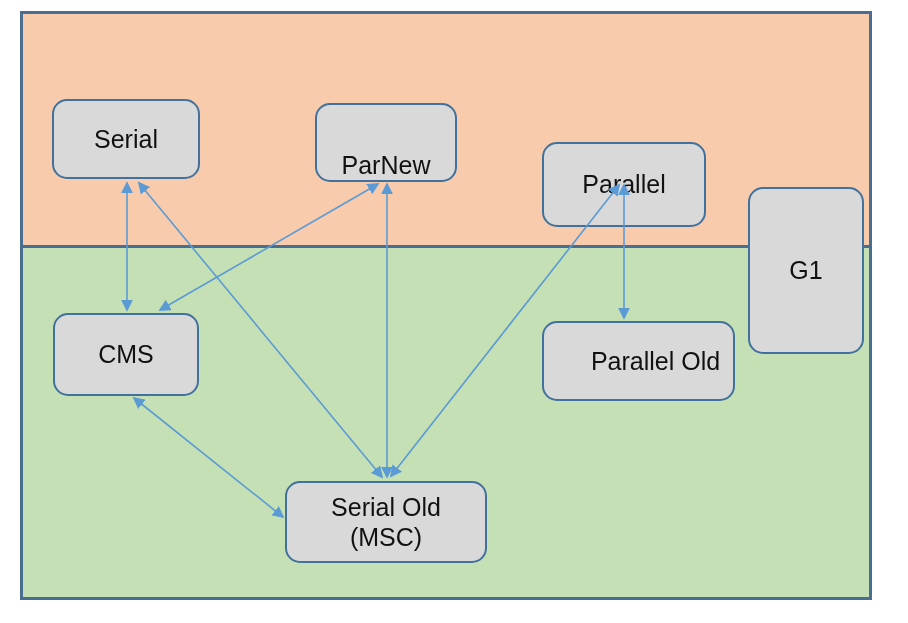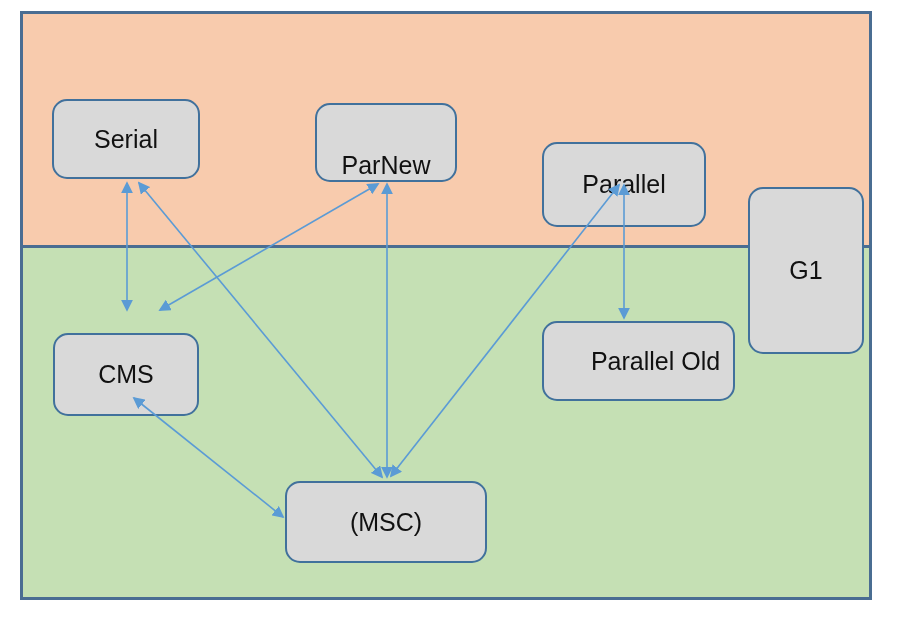--- a/index.html
+++ b/index.html
@@ -92,27 +92,28 @@
       </div>
       <div class="node" style="left: 315px; top: 103px; width: 142px; height: 79px; justify-content: flex-end;">
         <div>ParNew</div>
       </div>
       <div class="node" style="left: 542px; top: 98px; width: 164px; height: 85px; margin-top: 44px;">
         <div>Parallel</div>
       </div>
       <div class="node" style="left: 748px; top: 163px; width: 116px; height: 167px; margin-top: 24px;">
         <div>G1</div>
       </div>
-      <div class="node" style="left: 53px; top: 313px; width: 146px; height: 83px; margin-top: 20px;">
+      <div class="node" style="left: 53px; top: 313px; width: 146px; height: 83px;">
         <div>CMS</div>
       </div>
       <div class="node" style="left: 542px; top: 321px; width: 193px; height: 80px; padding-left: 34px;">
         <div>Parallel Old</div>
       </div>
       <div class="node" style="left: 285px; top: 481px; width: 202px; height: 82px;">
+        <div>Serial Old</div>
         <div>(MSC)</div>
       </div>
     </div>
 
   <svg id="edges-layer" viewBox="0 0 908 623" xmlns="http://www.w3.org/2000/svg">
     <defs>
       <marker id="ah" viewBox="0 0 10 10" refX="8.5" refY="5" markerWidth="7.5" markerHeight="7.5" orient="auto-start-reverse">
         <path d="M 0 0 L 10 5 L 0 10 z" fill="#5b9bd5"></path>
       </marker>
     </defs>

